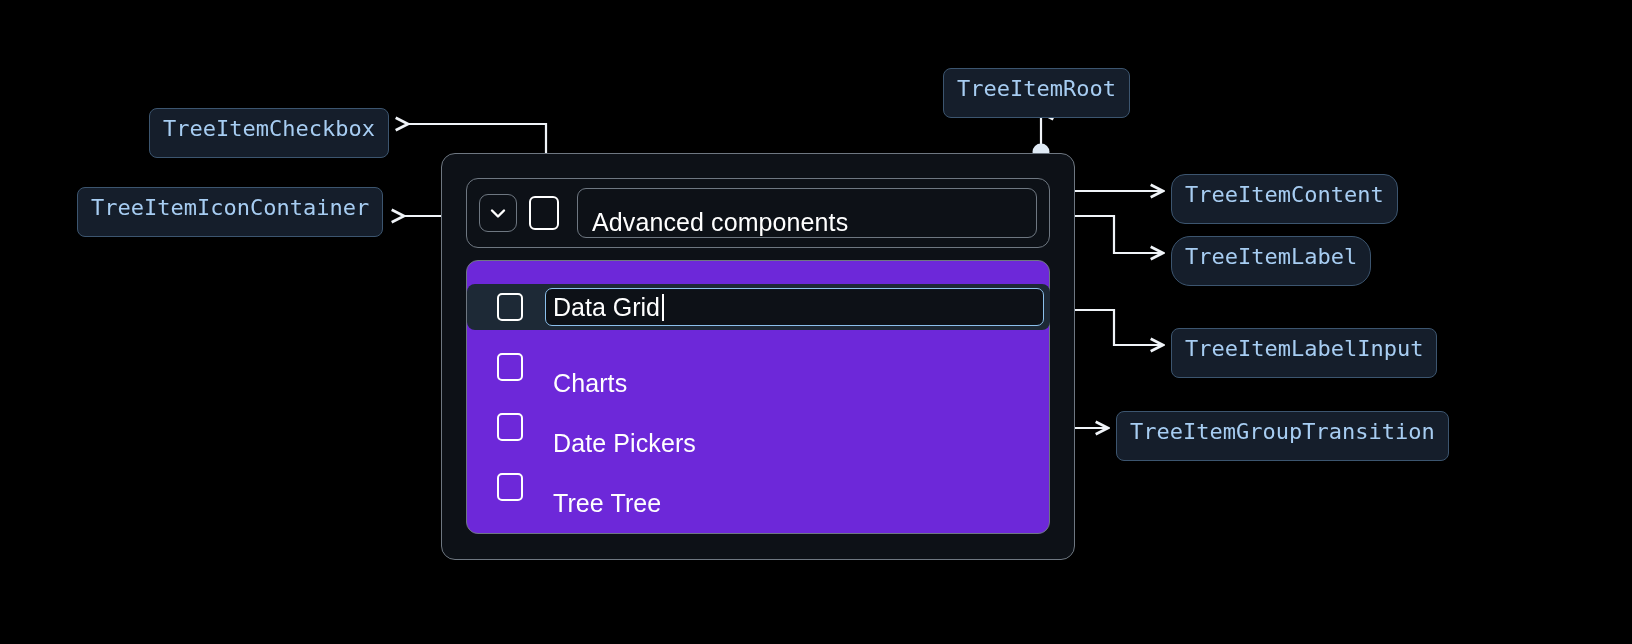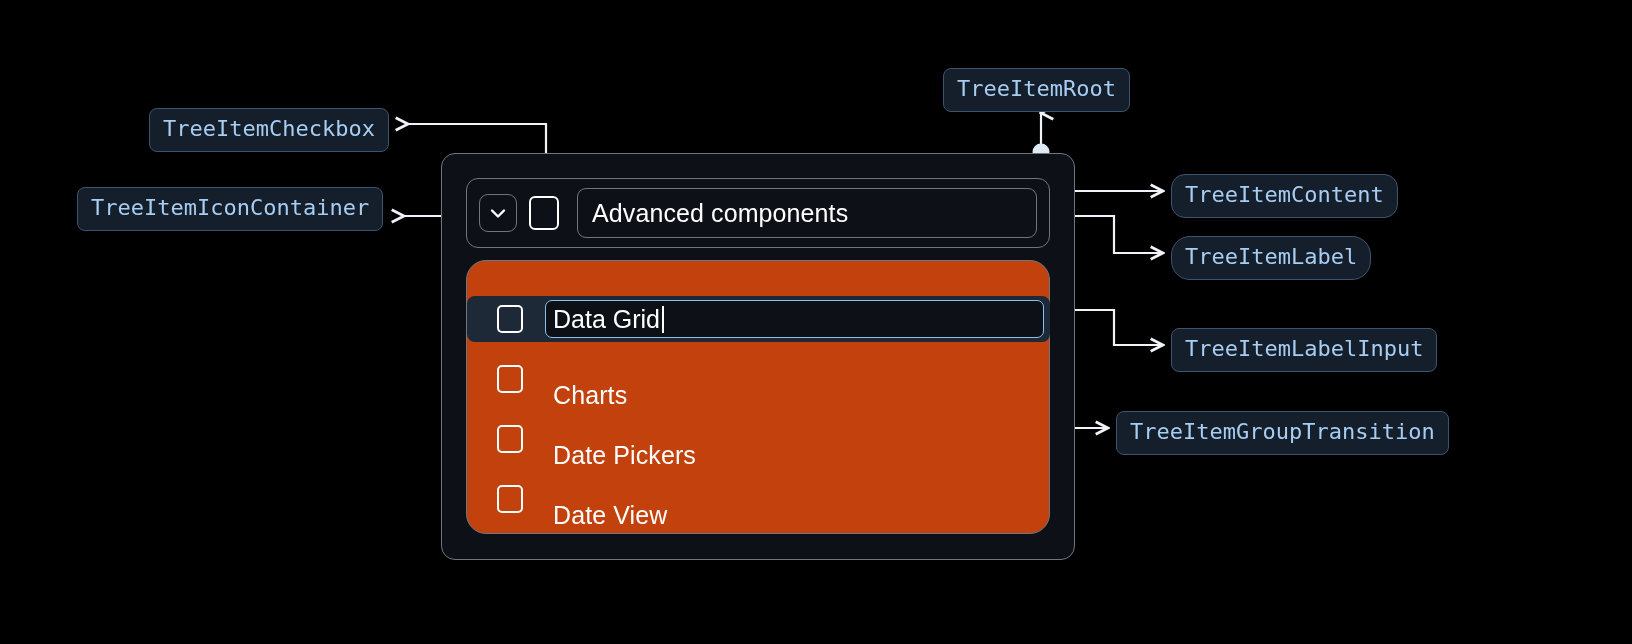--- a/index.html
+++ b/index.html
@@ -27,21 +27,21 @@
     position: absolute;
     box-sizing: border-box;
     background: #151e2b;
     border: 1px solid #3c556f;
     border-radius: 8px;
     color: #a7cdf2;
     font-family: "DejaVu Sans Mono", "Liberation Mono", monospace;
     font-size: 22px;
     line-height: 1;
     letter-spacing: 0px;
-    padding: 9px 13px 11px 13px;
+    padding: 9px 13px 17px 13px;
     white-space: nowrap;
   }
 
   
   .tree-root {
     position: absolute;
     left: 441px;
     top: 153px;
     width: 634px;
     height: 407px;
@@ -91,38 +91,38 @@
   }
 
   .tree-label {
     flex: 1 1 auto;
     height: 50px;
     margin-left: 8px;
     box-sizing: border-box;
     border: 1.5px solid #6e7781;
     border-radius: 9px;
     display: flex;
-    align-items: center;
+    align-items: flex-end;
     padding-left: 14px;
     color: #ffffff;
     font-size: 25px;
     letter-spacing: 0.1px;
   }
 
   .group-transition {
     position: absolute;
     left: 24px;
     top: 106px;
     right: 24px;
     bottom: 25px;
     box-sizing: border-box;
-    background: #c2410c;
-    border: 1.5px solid #6e7781;
-    border-radius: 20px;
-    padding-top: 35px;
+    background: #6d28d9;
+    border: 1.5px solid #6e7781;
+    border-radius: 12px;
+    padding-top: 23px;
   }
 
   .tree-row {
     display: flex;
     align-items: center;
     height: 46px;
     padding-left: 30px;
     margin-bottom: 14px;
   }
   .tree-row.selected {
@@ -277,19 +277,19 @@
         <div class="row-text">Charts</div>
       </div>
 
       <div class="tree-row">
         <div class="row-checkbox"></div>
         <div class="row-text">Date Pickers</div>
       </div>
 
       <div class="tree-row">
         <div class="row-checkbox"></div>
-        <div class="row-text">Date View</div>
+        <div class="row-text">Tree Tree</div>
       </div>
 
     </div>
   </div>
 
 </div>
 
 </body></html>

